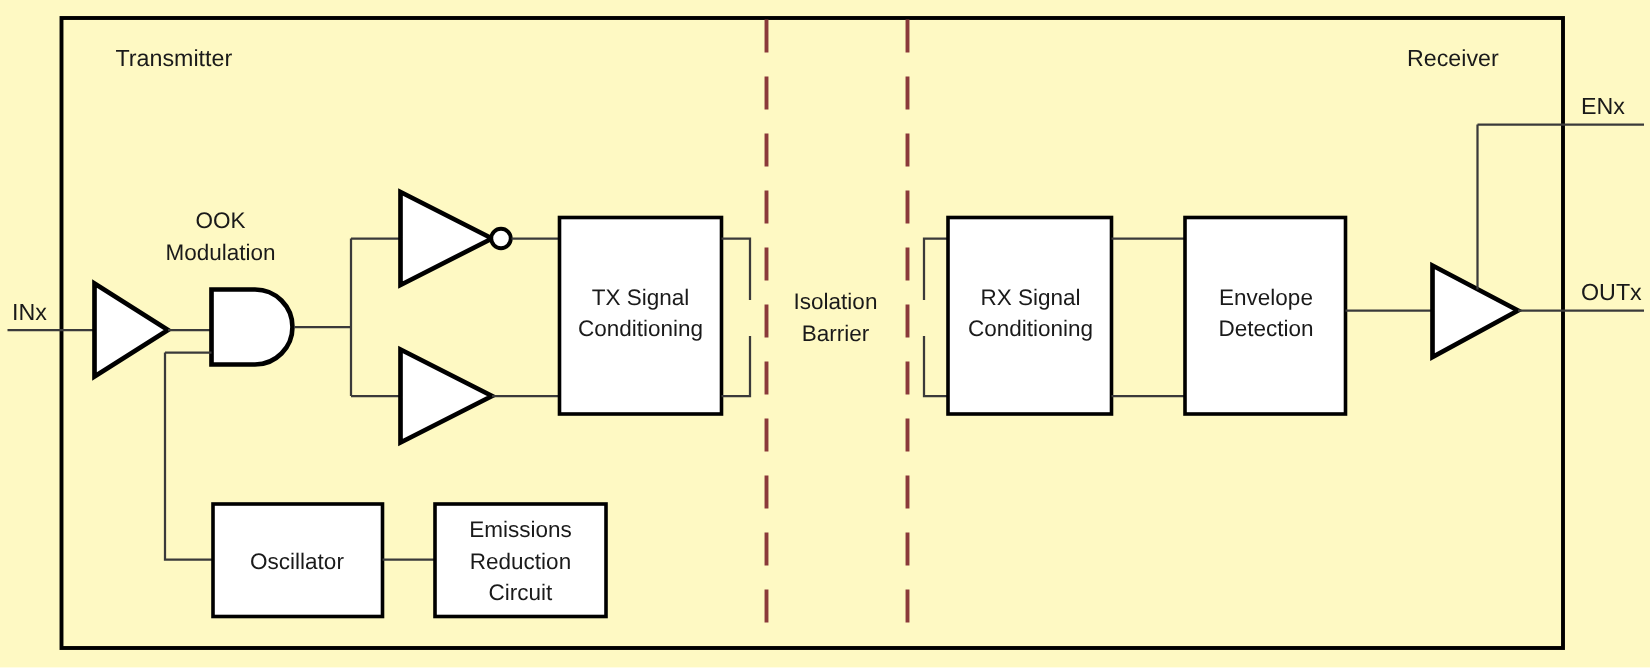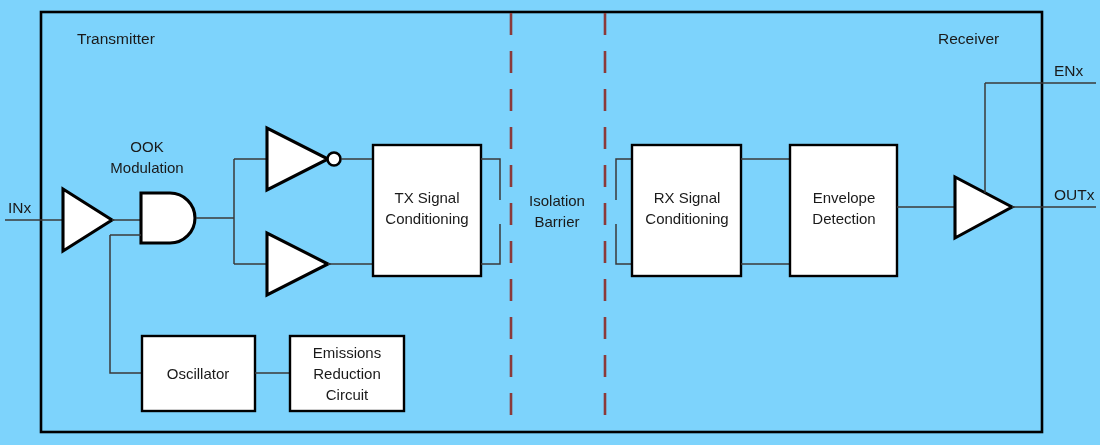--- a/index.html
+++ b/index.html
@@ -11,21 +11,21 @@
   body {
     width: 1100px;
     height: 445px;
     font-family: "Liberation Sans", sans-serif;
     overflow: hidden;
   }
   #diagram-root {
     position: relative;
     width: 1100px;
     height: 445px;
-    background: #7dd3fc;
+    background: #fef9c3;
   }
   svg.diagram {
     display: block;
     width: 1100px;
     height: 445px;
   }
   .blk-rect {
     fill: #ffffff;
     stroke: #000000;
     stroke-width: 2.4;

